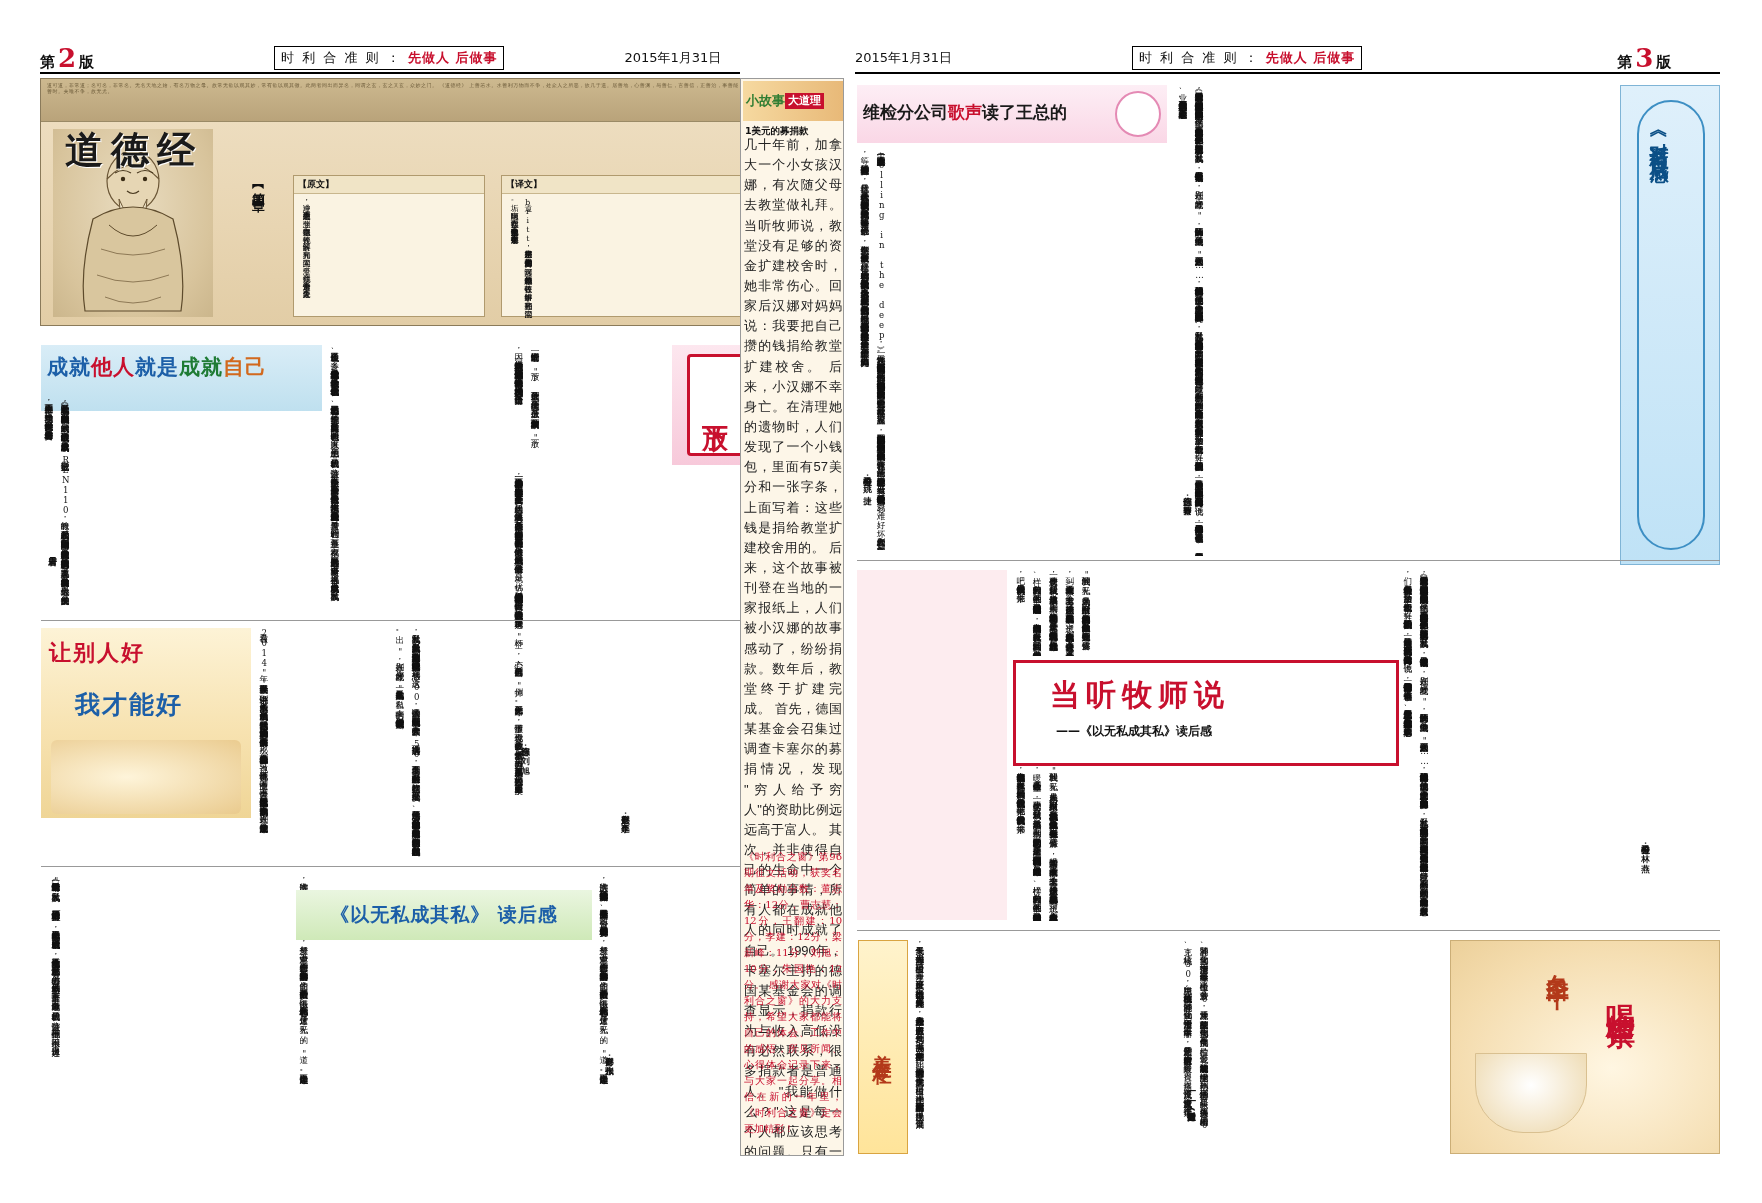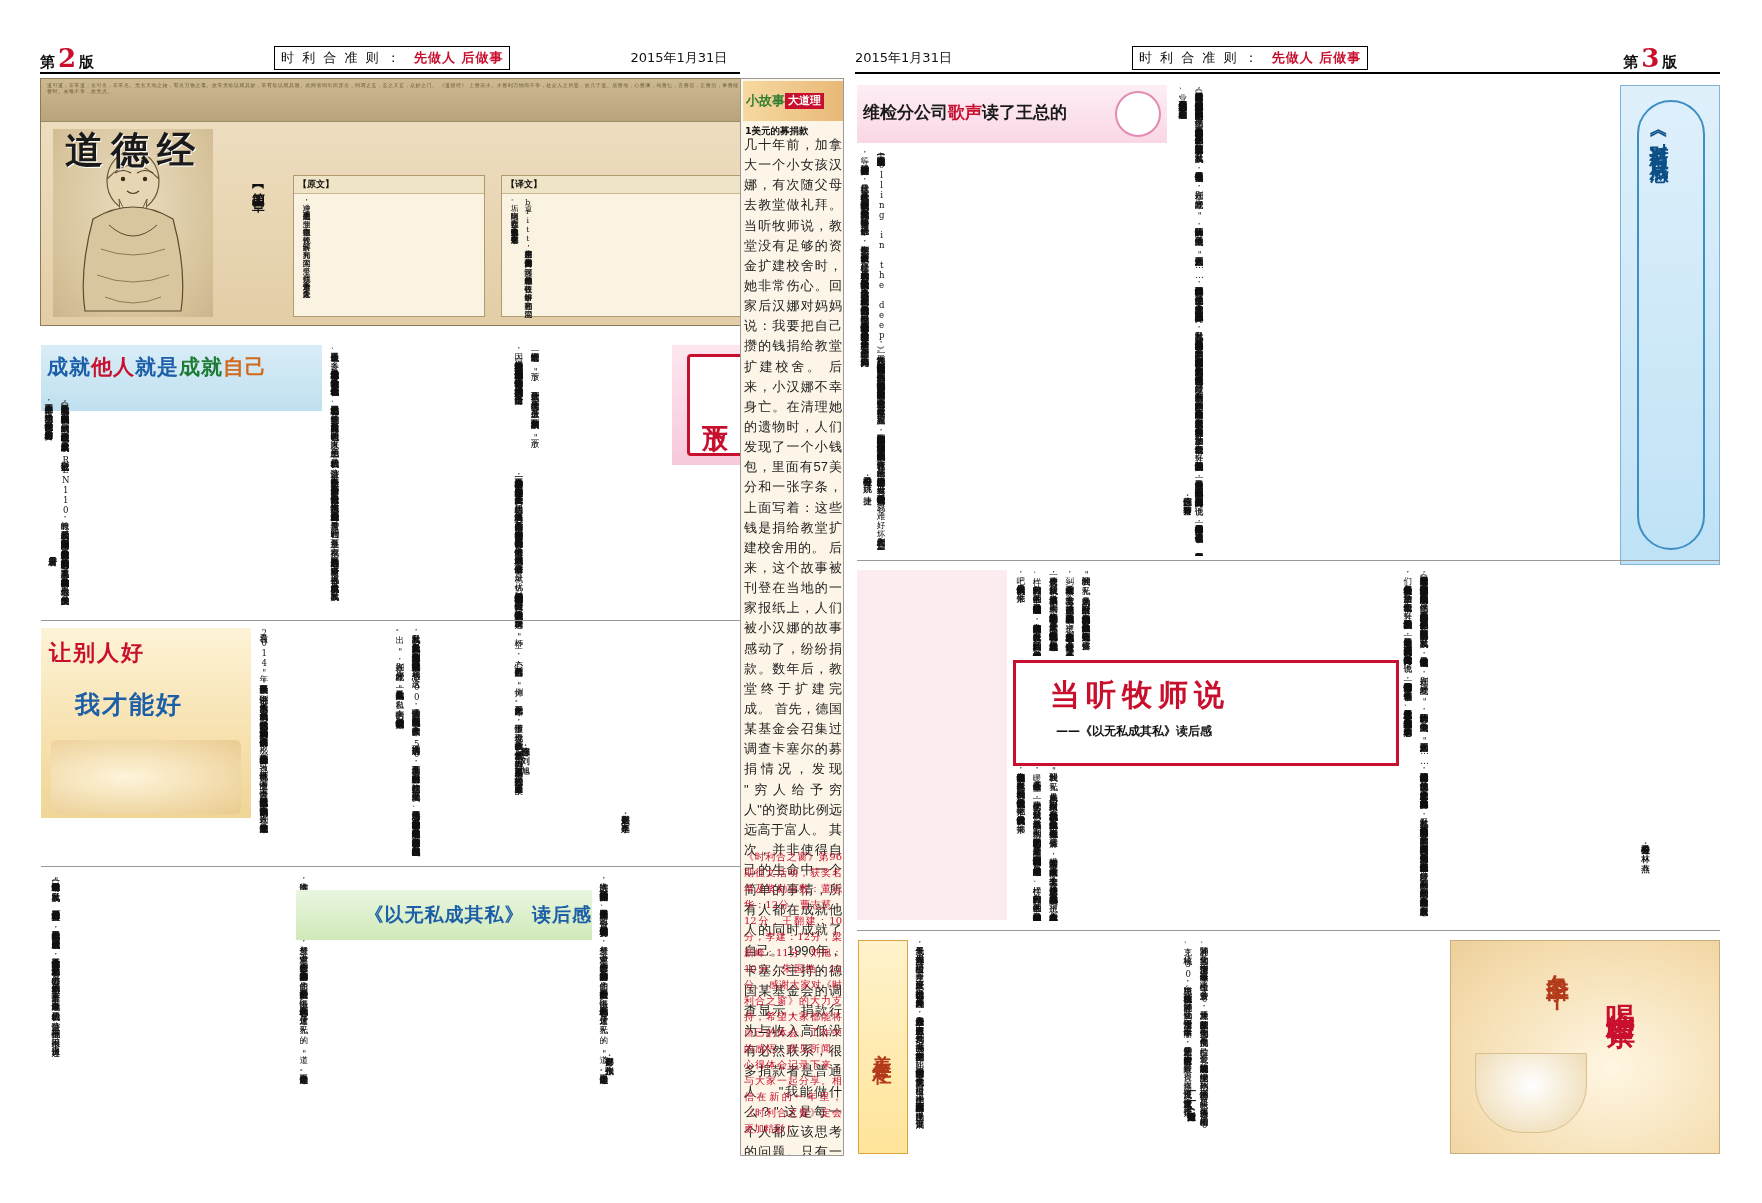--- a/index.html
+++ b/index.html
@@ -22,21 +22,21 @@
   .mh-right{left:855px;top:44px;width:865px;}
   .pagenum{display:flex;align-items:baseline;font-size:15px;font-weight:bold;}
   .pagenum .big{
     font-size:26px;color:#c8102e;font-weight:bold;margin:0 3px;
     font-family:"DejaVu Serif","Liberation Serif",serif;
   }
   .rulebox{
     border:1px solid #000;padding:2px 6px;font-size:13px;letter-spacing:2px;
     background:#fff;white-space:nowrap;
   }
-  .ruleval{color:#c8102e;font-weight:bold;margin-left:6px;letter-spacing:1px;}
+  .ruleval{color:#c8102e;font-weight:bold;letter-spacing:1px;}
   .mdate{font-size:13px;}
   .hline{position:absolute;background:#000;height:2px;}
 
   
   .box{position:absolute;box-sizing:border-box;overflow:hidden;}
   .bd{border:1px solid #9a9a9a;}
   .vtext{
     writing-mode:vertical-rl;text-orientation:upright;
     font-size:8.6px;line-height:1.9;color:#111;
     font-family:"DejaVu Serif","Liberation Serif",serif;
@@ -122,21 +122,21 @@
   }
   .stamp{
     width:52px;height:96px;border:3px solid #c8102e;border-radius:4px;
     display:flex;flex-direction:column;align-items:center;justify-content:space-around;
     color:#c8102e;font-size:26px;font-weight:bold;background:#fff;
   }
 
   .readbanner{
     position:absolute;left:296px;top:890px;width:296px;height:50px;
     background:linear-gradient(180deg,#eaf6e0,#cfe9b8);
-    display:flex;align-items:center;justify-content:flex-end;
+    display:flex;align-items:center;justify-content:center;
   }
   .readbanner .t{font-size:19px;font-weight:bold;letter-spacing:1px;}
 
   
   #centerstrip{
     left:740px;top:78px;width:104px;height:1078px;
     background:#fdf6e8;border:1px solid #9a9a9a;
   }
   .cs-logo{
     position:absolute;left:2px;top:2px;width:100px;height:40px;

